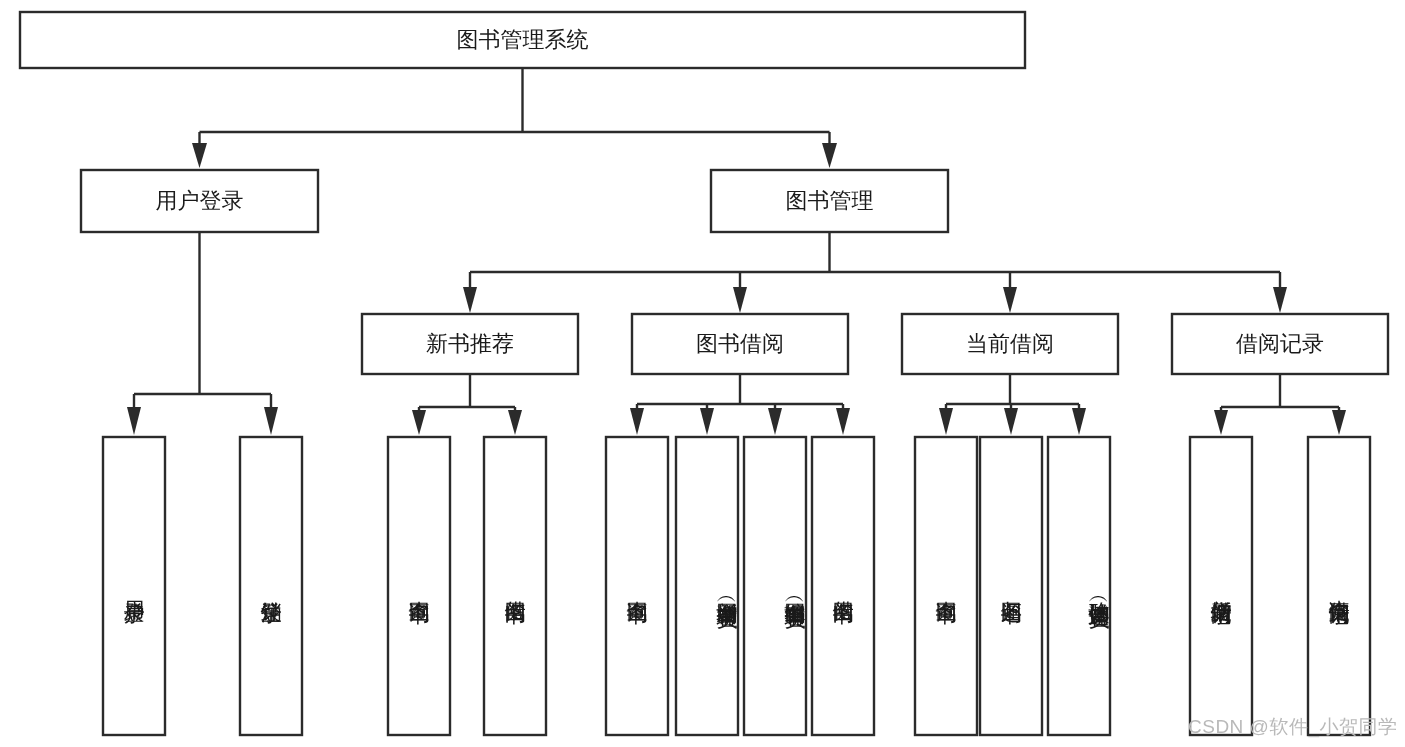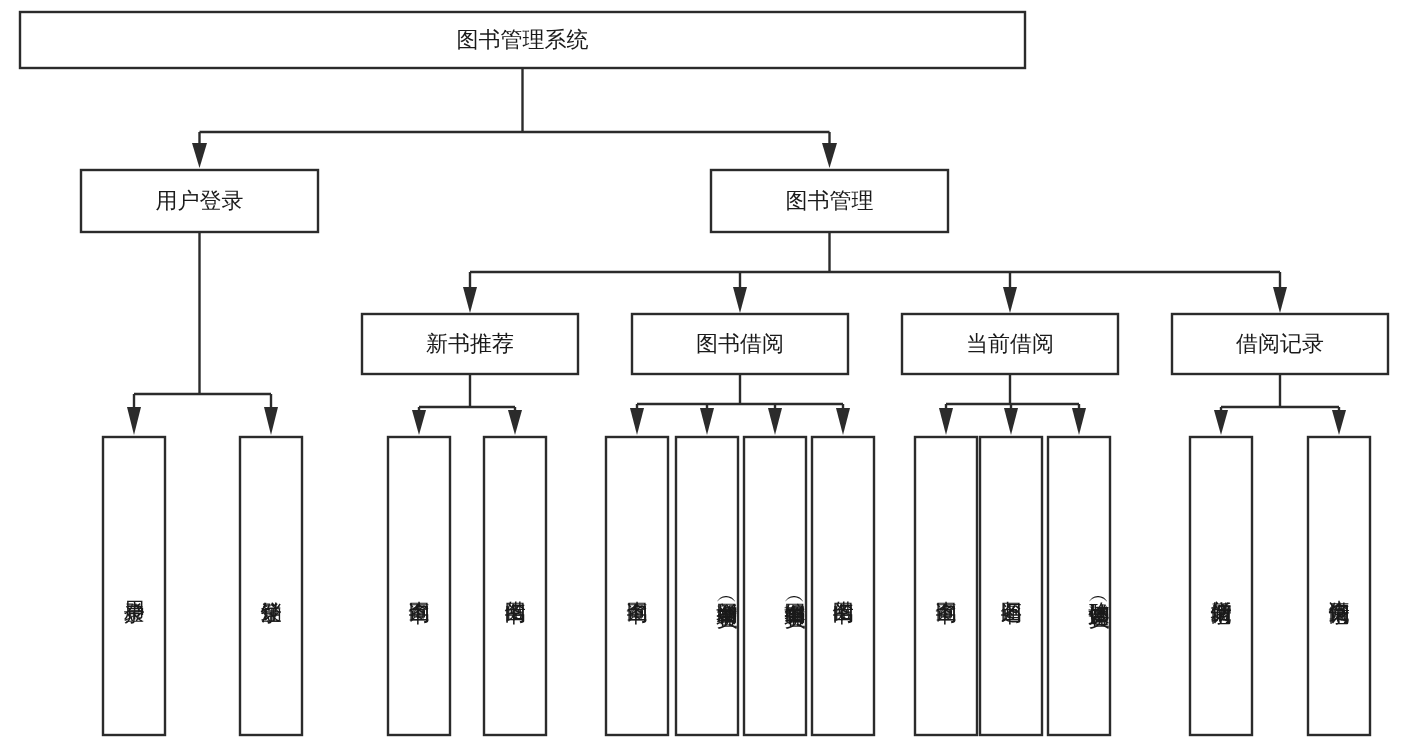--- a/index.html
+++ b/index.html
@@ -216,14 +216,15 @@
   <div class="node-label-v" style="left:606px;  top:437px; width:62px; height:298px;">查询图书</div>
   <div class="node-label-v" style="left:676px;  top:437px; width:62px; height:298px; align-items:flex-start; padding-top:6px; box-sizing:border-box;">新增图书（管理员）</div>
   <div class="node-label-v" style="left:744px;  top:437px; width:62px; height:298px; align-items:flex-start; padding-top:6px; box-sizing:border-box;">编辑图书（管理员）</div>
   <div class="node-label-v" style="left:812px;  top:437px; width:62px; height:298px;">借阅图书</div>
   <div class="node-label-v" style="left:915px;  top:437px; width:62px; height:298px;">查询图书</div>
   <div class="node-label-v" style="left:980px;  top:437px; width:62px; height:298px;">归还图书</div>
   <div class="node-label-v" style="left:1048px; top:437px; width:62px; height:298px; align-items:flex-start; padding-top:6px; box-sizing:border-box;">确认归还（管理员）</div>
   <div class="node-label-v" style="left:1190px; top:437px; width:62px; height:298px;">新增借阅记录</div>
   <div class="node-label-v" style="left:1308px; top:437px; width:62px; height:298px;">查询借阅记录</div>
 
+  <div class="watermark">CSDN @软件_小贺同学</div>
 
 </div>
 
 </body></html>

